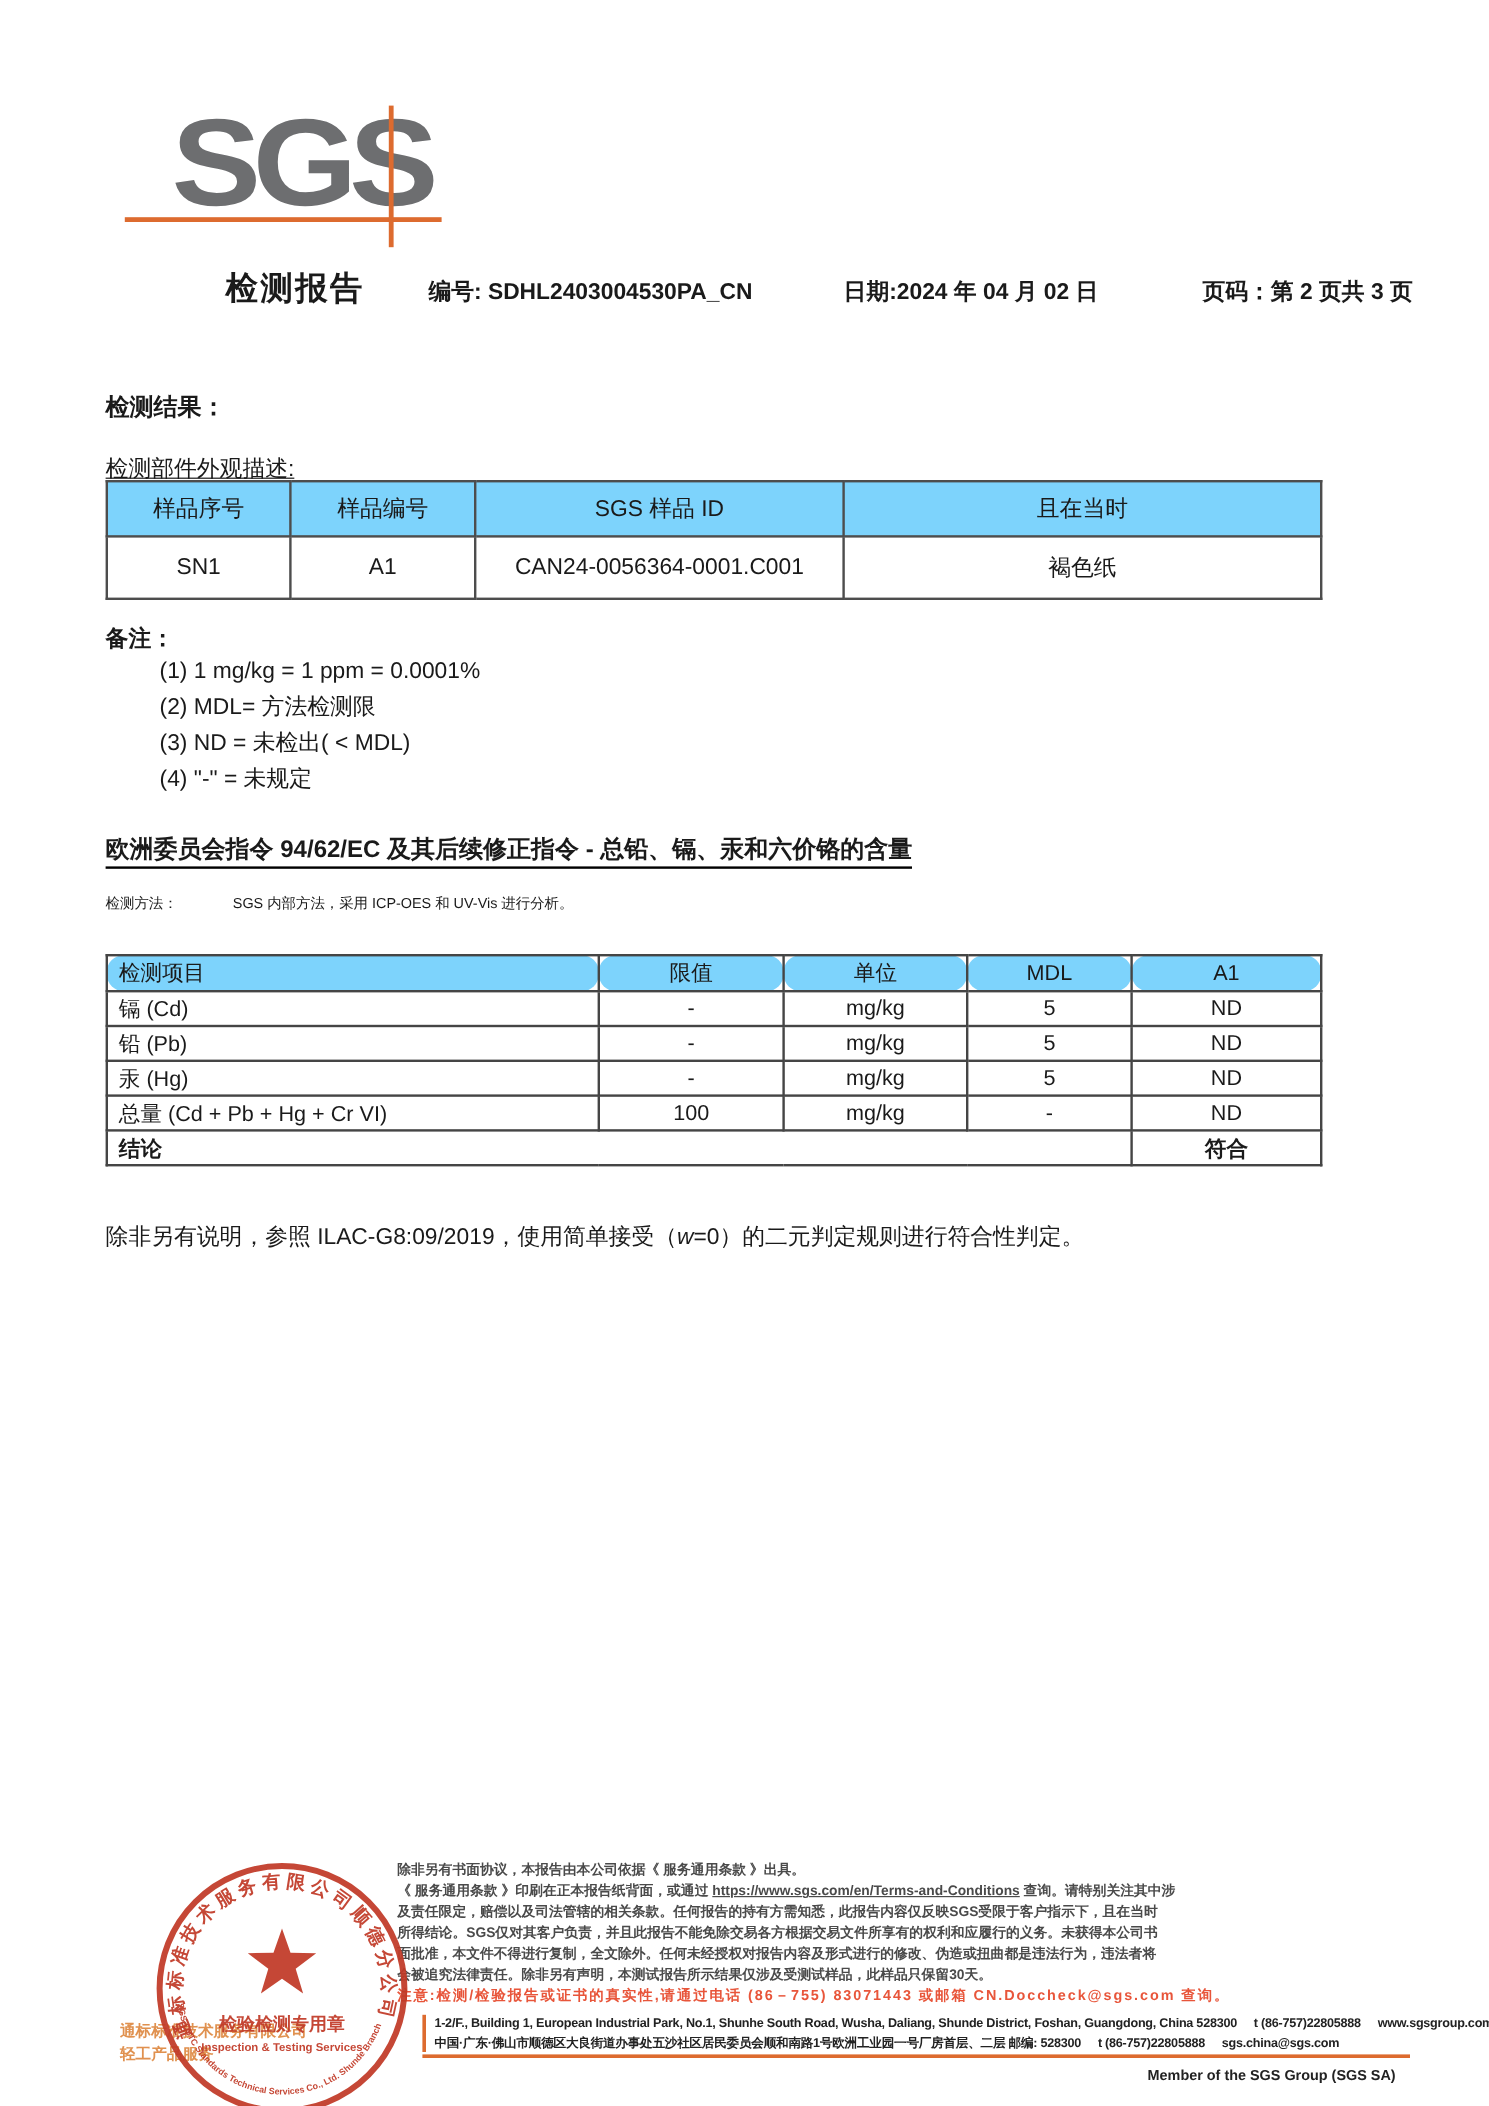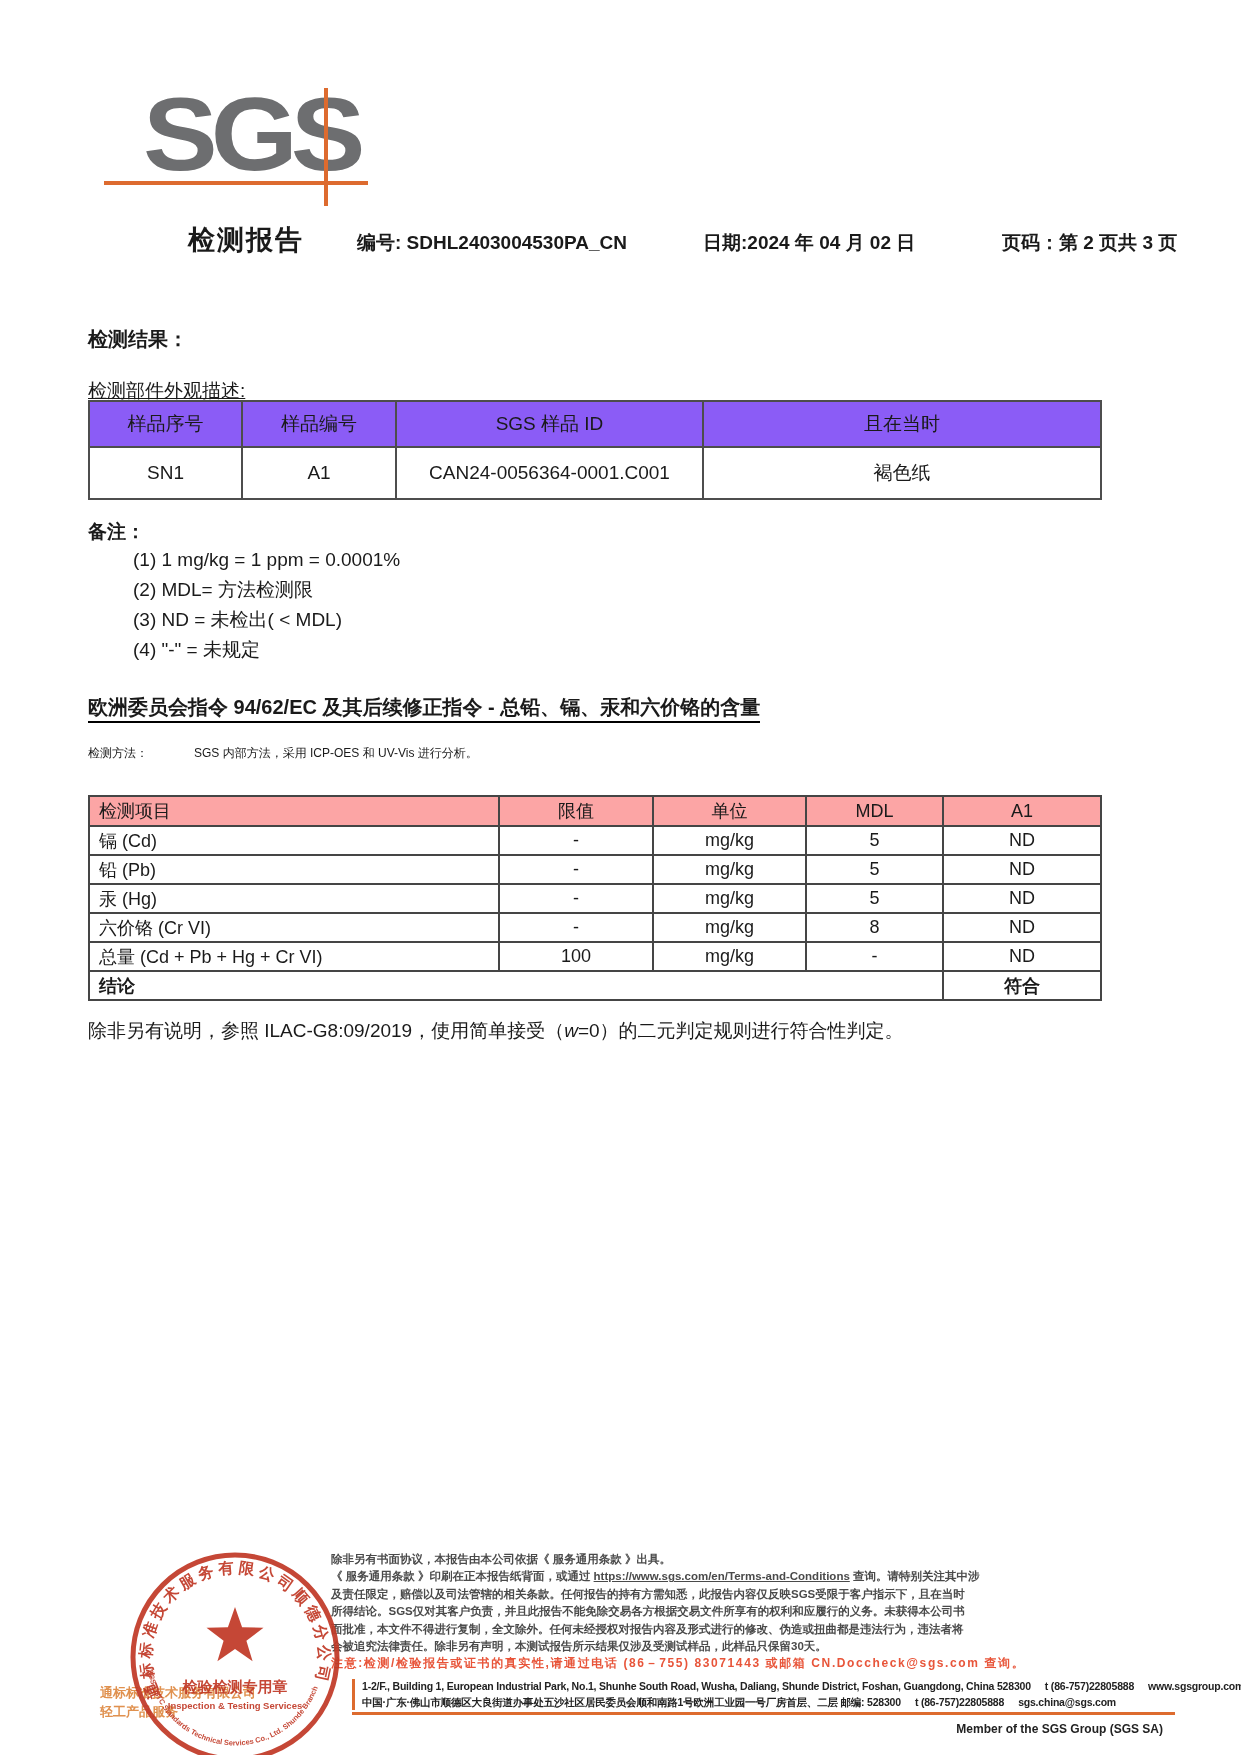--- a/index.html
+++ b/index.html
@@ -26,34 +26,34 @@
   .hdr-date{left:703px;}
   .hdr-page{left:1002px;}
 
   
   .sec-results{left:88px;top:326px;font-size:20px;font-weight:bold;}
   .sec-appearance{left:88px;top:378px;font-size:19px;text-decoration:underline;}
 
   table{border-collapse:collapse;table-layout:fixed;}
   .t1{left:88px;top:400px;width:1012px;font-size:19px;}
   .t1 th,.t1 td{border:2px solid #4d4d4d;text-align:center;font-weight:normal;padding:0;}
-  .t1 th{background:#8b5cf6;height:44px;}
+  .t1 th{background:#7dd3fc;height:44px;}
   .t1 td{height:50px;}
 
   .notes-title{left:88px;top:519px;font-size:19px;font-weight:bold;}
   .notes{left:133px;top:545px;font-size:19px;line-height:30px;}
 
   .sec-directive{left:88px;top:694px;font-size:20px;font-weight:bold;}
   .sec-directive span{border-bottom:2px solid #000000;padding-bottom:3px;}
   .method-line{left:88px;top:745px;font-size:12px;white-space:nowrap;}
   .method-text{margin-left:46px;}
 
   .t2{left:88px;top:795px;width:1012px;font-size:18px;}
   .t2 th,.t2 td{border:2px solid #454545;text-align:center;font-weight:normal;padding:0;height:27px;}
-  .t2 th{background:#fca5a5;height:28px;}
+  .t2 th{background:#7dd3fc;height:28px;border-radius:14px;}
   .t2 .c-item{text-align:left;padding-left:9px;}
   .t2 .bold{font-weight:bold;margin-top:27px;}
 
   .judgement{left:88px;top:1018px;font-size:19px;}
   .it{font-style:italic;}
 
   
   .company-left{left:100px;font-size:13px;font-weight:bold;color:#e0914f;white-space:nowrap;}
   .terms{left:331px;top:1551px;width:845px;font-size:11.5px;line-height:17.4px;color:#4a4a4a;font-weight:bold;}
   .terms a{color:#4a4a4a;}
@@ -149,27 +149,20 @@
       <td>-</td>
       <td>mg/kg</td>
       <td>5</td>
       <td>ND</td>
     </tr>
     <tr>
       <td class="c-item">汞  (Hg)</td>
       <td>-</td>
       <td>mg/kg</td>
       <td>5</td>
-      <td>ND</td>
-    </tr>
-    <tr>
-      <td class="c-item">六价铬  (Cr VI)</td>
-      <td>-</td>
-      <td>mg/kg</td>
-      <td>8</td>
       <td>ND</td>
     </tr>
     <tr>
       <td class="c-item">总量  (Cd + Pb + Hg + Cr VI)</td>
       <td>100</td>
       <td>mg/kg</td>
       <td>-</td>
       <td>ND</td>
     </tr>
     <tr>

